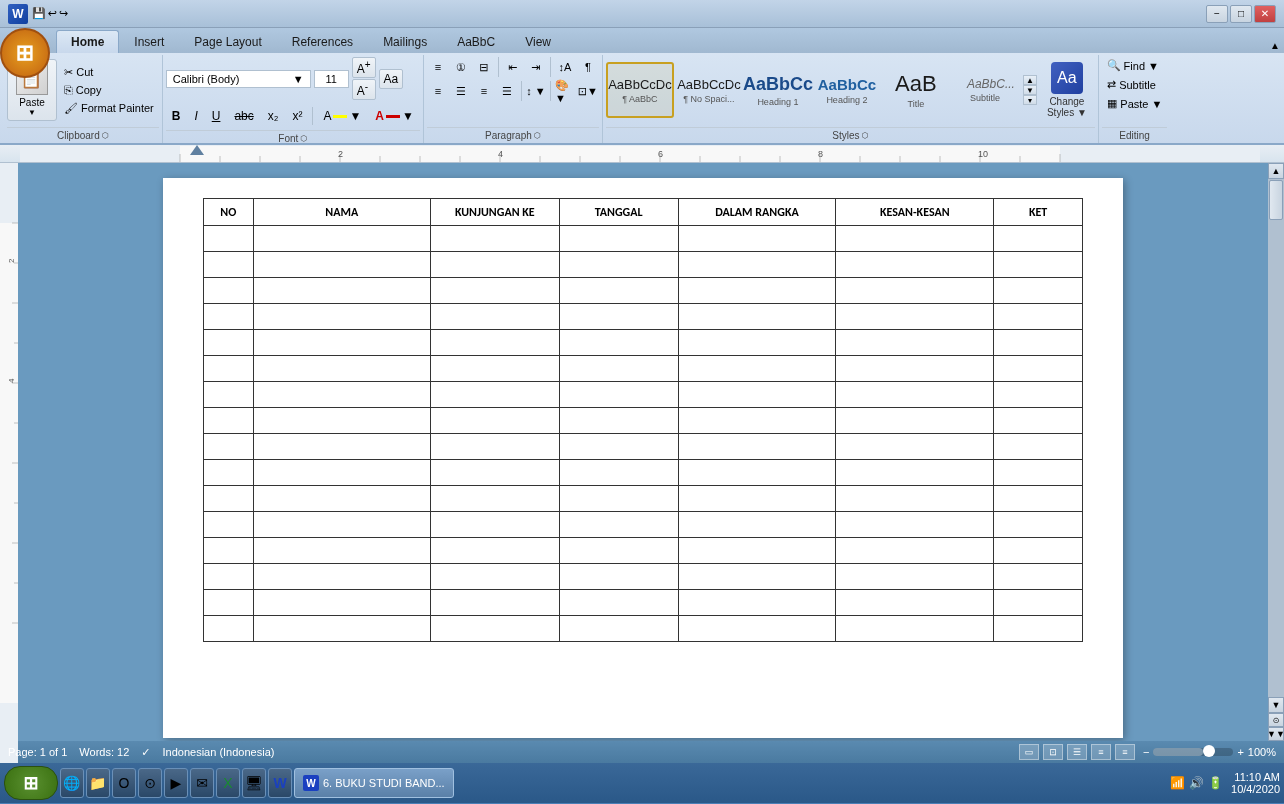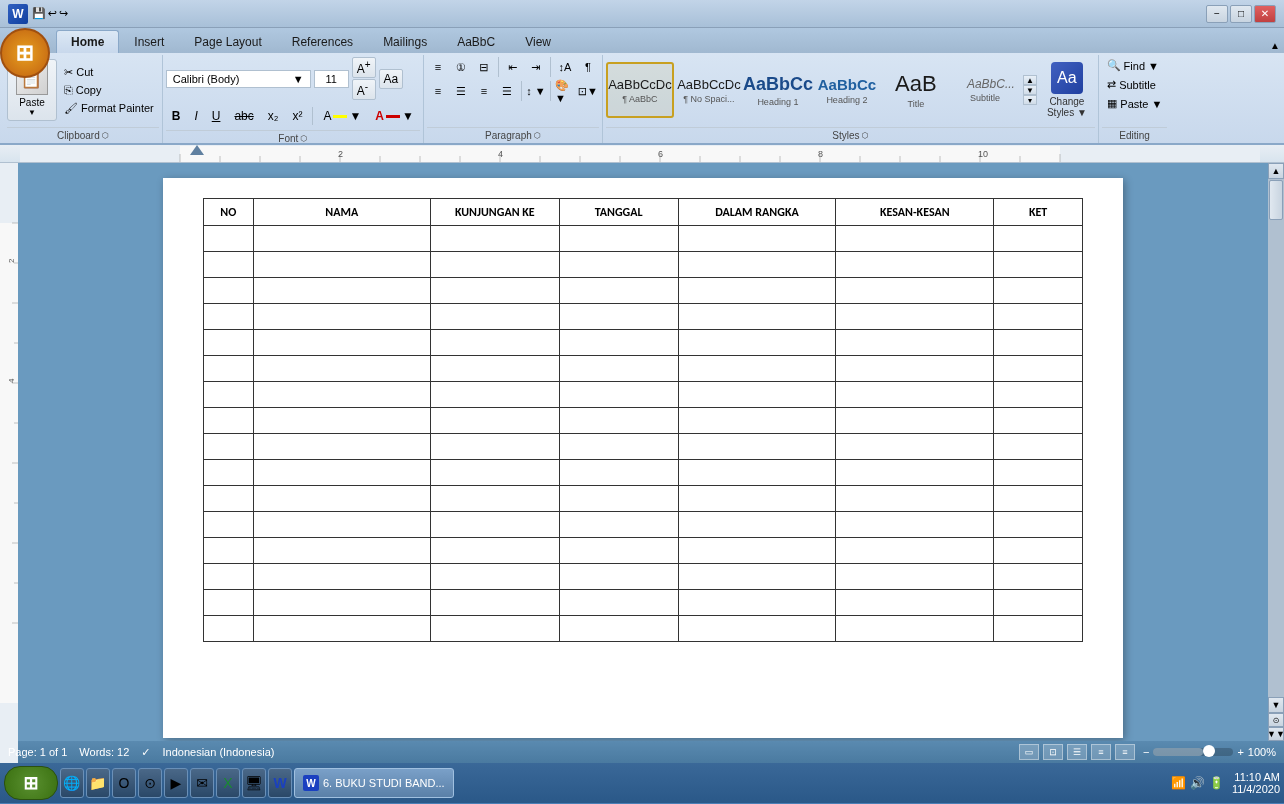--- a/index.html
+++ b/index.html
@@ -653,16 +653,16 @@
   </div>
 
   <div class="taskbar-spacer"></div>
 
   <div class="sys-tray">
     <span style="font-size:12px;">📶</span>
     <span style="font-size:12px;">🔊</span>
     <span style="font-size:12px;">🔋</span>
     <div style="display:flex;flex-direction:column;align-items:flex-end;margin-left:4px;">
       <span>11:10 AM</span>
-      <span>11/4/2020</span>
+      <span>10/4/2020</span>
     </div>
   </div>
 </div>
 
 </body></html>

